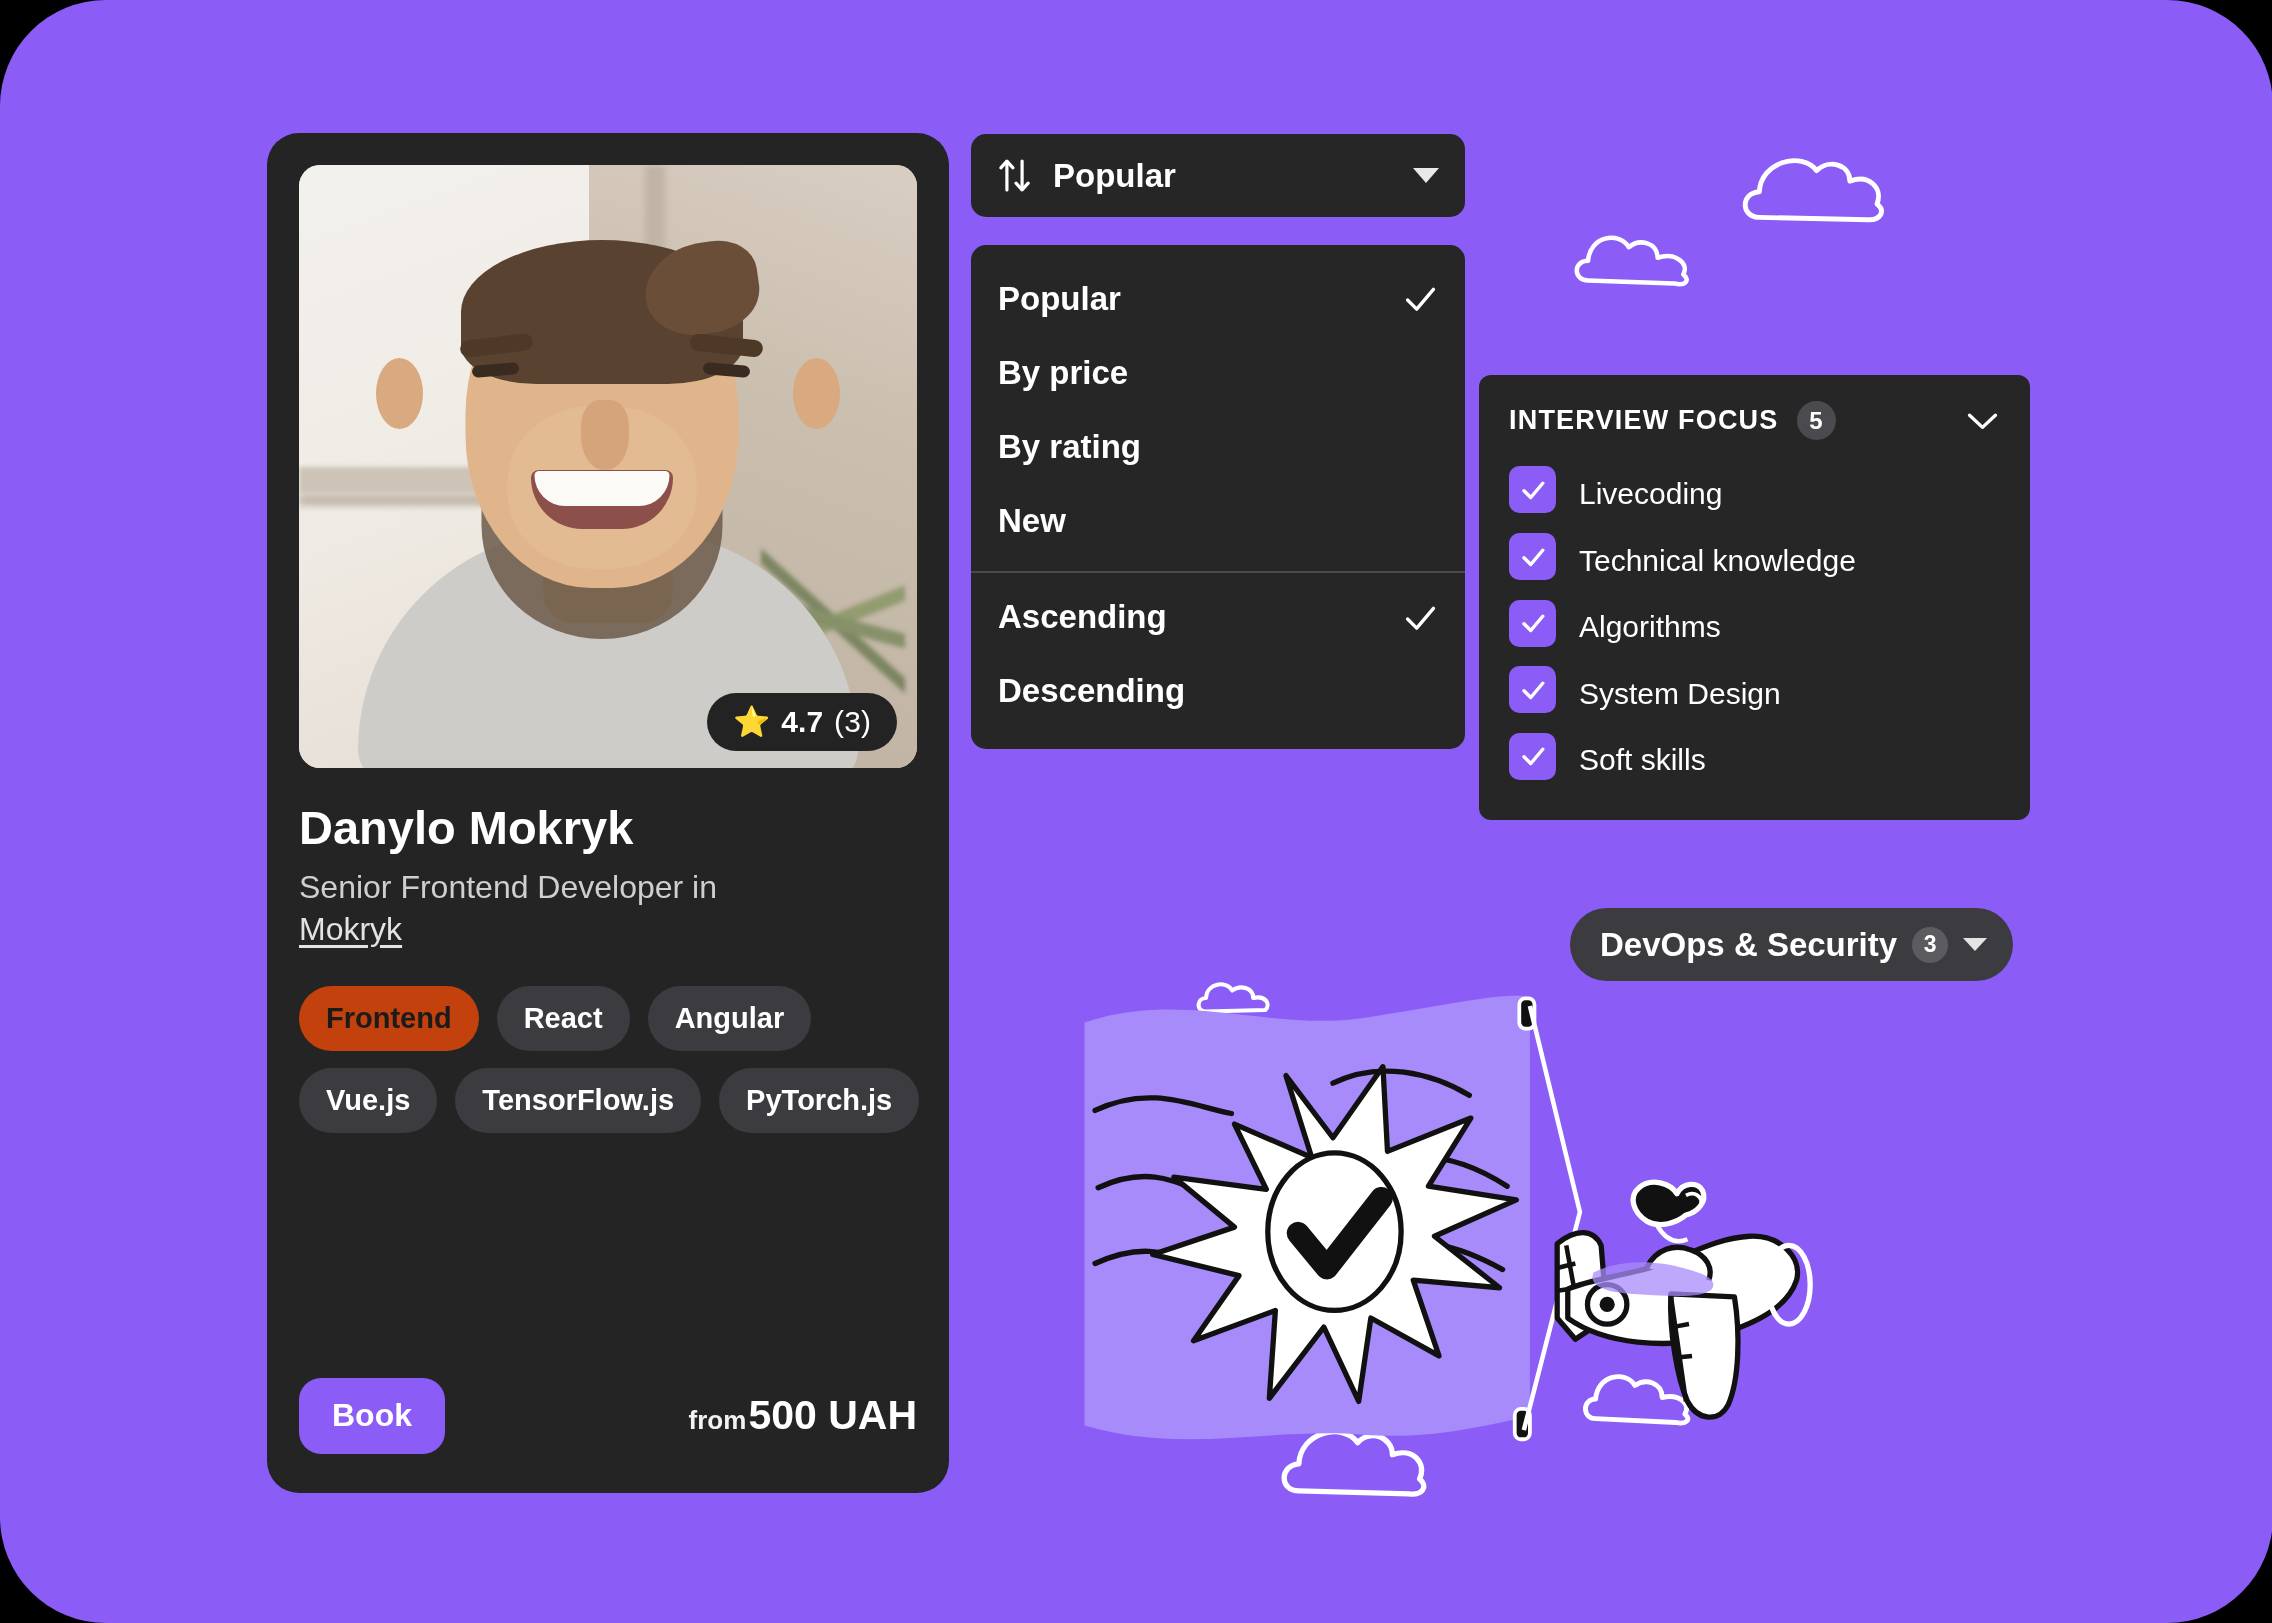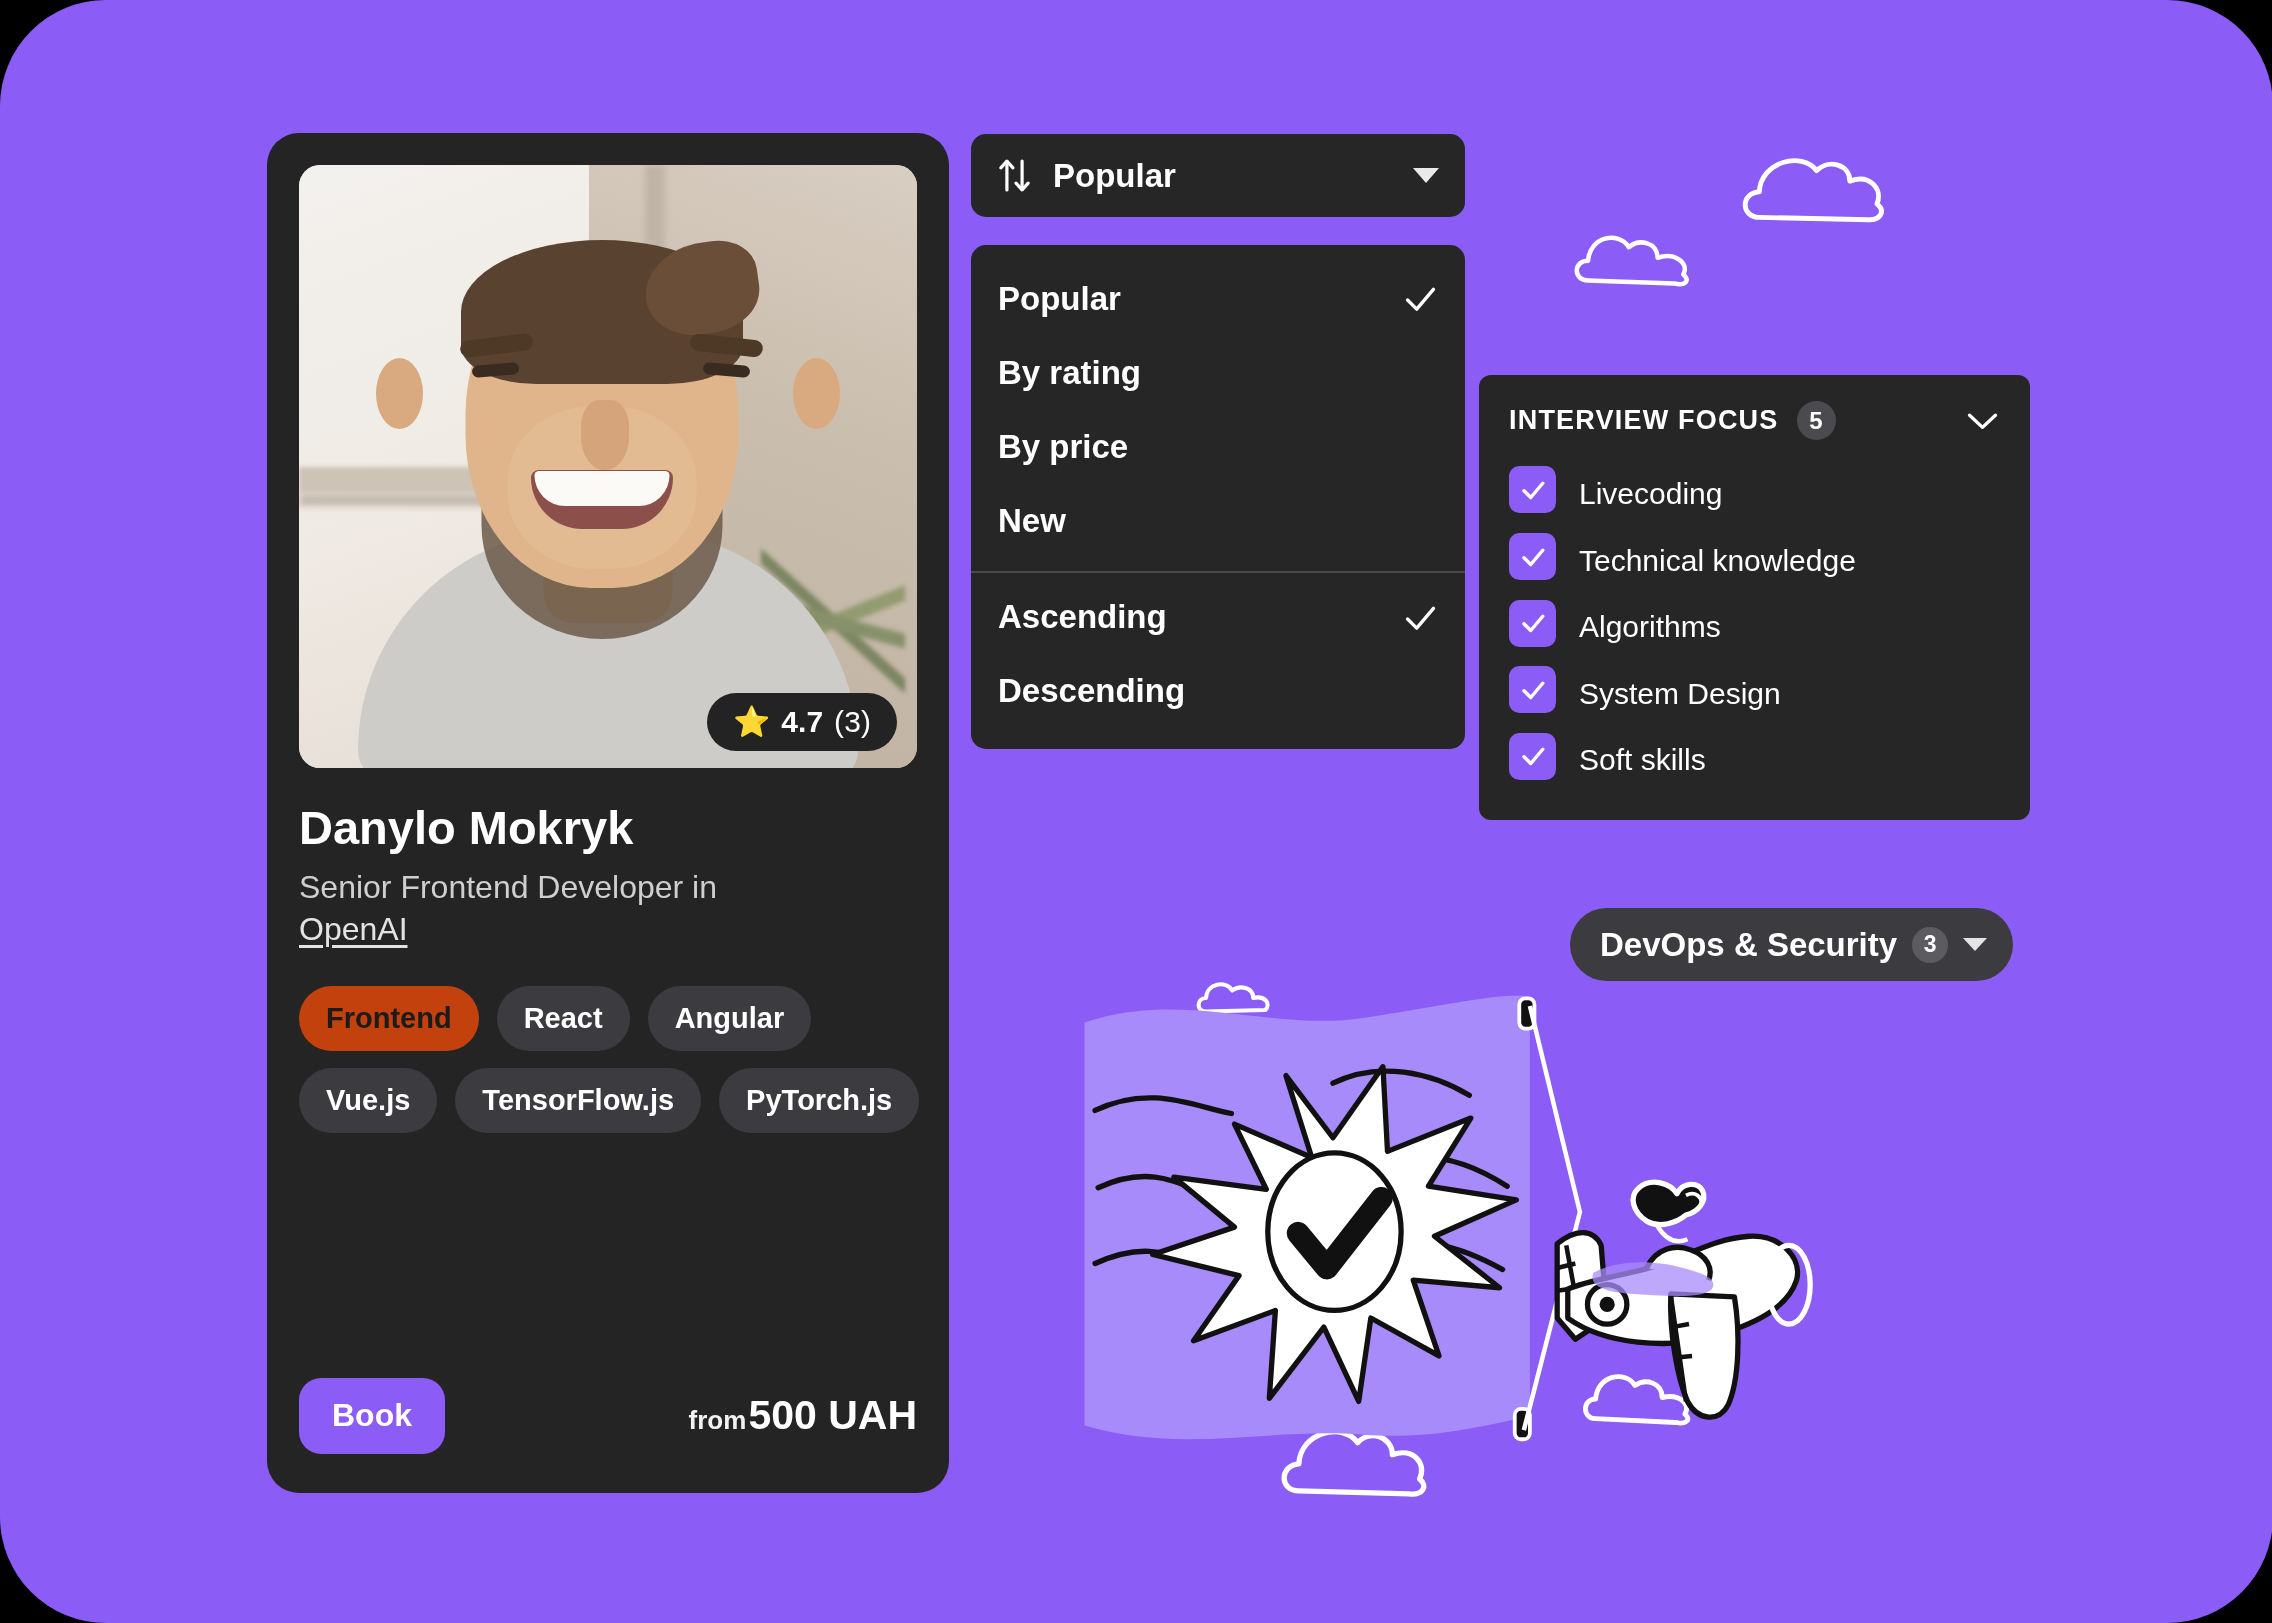--- a/index.html
+++ b/index.html
@@ -217,21 +217,21 @@
       <div id="rating-badge">
         <span class="star">⭐</span>
         <span>4.7</span>
         <span class="count">(3)</span>
       </div>
     </div>
 
     <div id="person-name">Danylo Mokryk</div>
     <div id="person-role">
       <span>Senior Frontend Developer in</span><br>
-      <span id="person-company">OpenAI</span>
+      <span id="person-company">Mokryk</span>
     </div>
 
     <div id="tag-list">
       <span class="tag active">Frontend</span>
       <span class="tag">React</span>
       <span class="tag">Angular</span>
       <span class="tag">Vue.js</span>
       <span class="tag">TensorFlow.js</span>
       <span class="tag">PyTorch.js</span>
     </div>
@@ -259,24 +259,24 @@
   </div>
 
   <div id="sort-menu">
     <div class="menu-item">
       <span>Popular</span>
       <svg class="check" viewBox="0 0 46 46">
         <polyline points="6,25 18,37 40,11" fill="none" stroke="#fff" stroke-width="4.4" stroke-linecap="round" stroke-linejoin="round"></polyline>
       </svg>
     </div>
     <div class="menu-item">
+      <span>By price</span>
+    </div>
+    <div class="menu-item">
       <span>By rating</span>
-    </div>
-    <div class="menu-item">
-      <span>By price</span>
     </div>
     <div class="menu-item">
       <span>New</span>
     </div>
 
     <div class="menu-divider"></div>
 
     <div class="menu-item">
       <span>Ascending</span>
       <svg class="check" viewBox="0 0 46 46">

